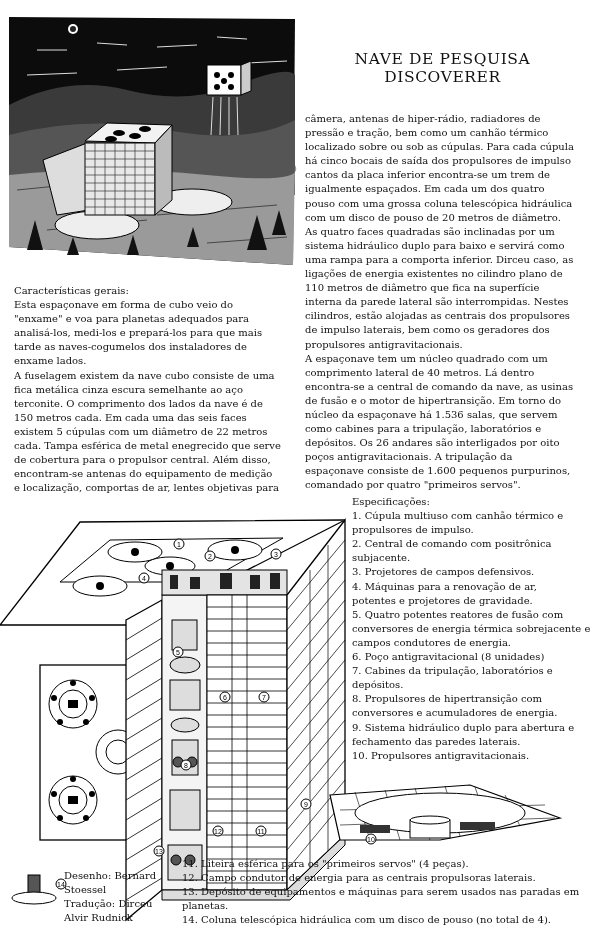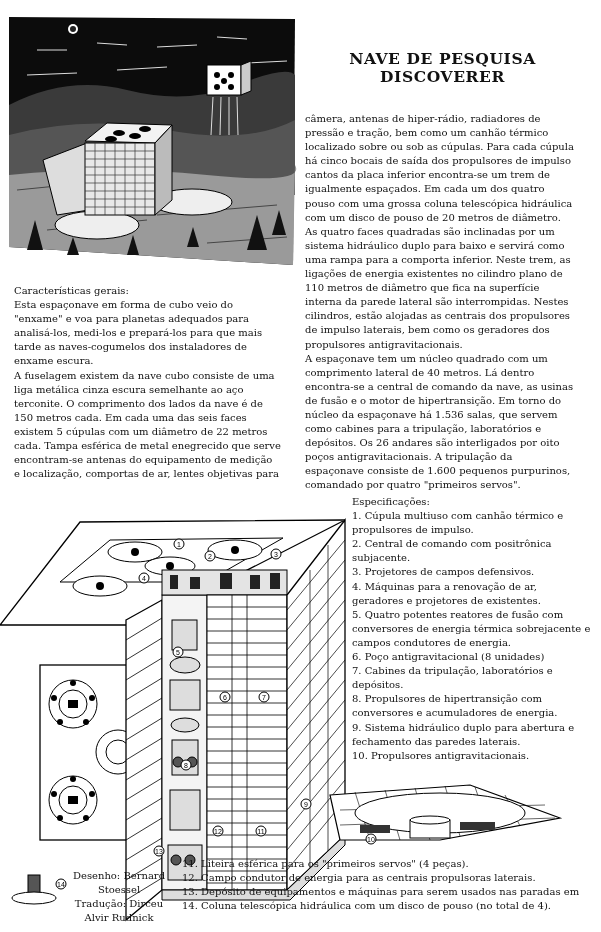--- a/index.html
+++ b/index.html
@@ -1,28 +1,28 @@
 <!DOCTYPE html>
 <html><head>
 <meta charset="utf-8">
 <style>
   html, body { margin:0; padding:0; }
   body { width:601px; height:932px; background:#fff; position:relative; overflow:hidden;
          font-family:"DejaVu Serif","Liberation Serif",serif; color:#111; }
   .abs { position:absolute; }
-  .title { left:320px; top:50px; width:245px; text-align:center; font-weight:bold;
+  .title { left:320px; top:50px; width:245px; text-align:center; font-weight:normal;
            font-size:15.5px; line-height:18px; letter-spacing:0.6px; }
   .txt { font-size:10px; line-height:14.1px; white-space:nowrap; }
   .txt p { margin:0; }
   .bold { font-weight:normal; }
   #col-right { left:305px; top:112px; width:296px; }
   #col-left { left:14px; top:284px; width:290px; }
   #specs { left:352px; top:495px; width:249px; }
   #specs2 { left:182px; top:857px; width:420px; }
-  #credits { left:64px; top:869px; width:110px;text-align:center; }
+  #credits { left:64px; top:869px; width:110px; }
   svg { display:block; }
 </style>
 </head>
 <body>
 
 <div class="abs" style="left:7px; top:15px;">
 <svg width="290" height="252" viewBox="0 0 290 252">
   <polygon points="2,2 288,4 286,250 2,232" fill="#0c0c0c"></polygon>
 
   <circle cx="66" cy="14" r="5" fill="#fff"></circle>
@@ -116,21 +116,21 @@
   <p>câmera, antenas de hiper-rádio, radiadores de</p>
   <p>pressão e tração, bem como um canhão térmico</p>
   <p>localizado sobre ou sob as cúpulas. Para cada cúpula</p>
   <p>há cinco bocais de saída dos propulsores de impulso</p>
   <p>cantos da placa inferior encontra-se um trem de</p>
   <p>igualmente espaçados. Em cada um dos quatro</p>
   <p>pouso com uma grossa coluna telescópica hidráulica</p>
   <p>com um disco de pouso de 20 metros de diâmetro.</p>
   <p>As quatro faces quadradas são inclinadas por um</p>
   <p>sistema hidráulico duplo para baixo e servirá como</p>
-  <p>uma rampa para a comporta inferior. Neste trem, as</p>
+  <p>uma rampa para a comporta inferior. Dirceu caso, as</p>
   <p>ligações de energia existentes no cilindro plano de</p>
   <p>110 metros de diâmetro que fica na superfície</p>
   <p>interna da parede lateral são interrompidas. Nestes</p>
   <p>cilindros, estão alojadas as centrais dos propulsores</p>
   <p>de impulso laterais, bem como os geradores dos</p>
   <p>propulsores antigravitacionais.</p>
   <p>A espaçonave tem um núcleo quadrado com um</p>
   <p>comprimento lateral de 40 metros. Lá dentro</p>
   <p>encontra-se a central de comando da nave, as usinas</p>
   <p>de fusão e o motor de hipertransição. Em torno do</p>
@@ -141,27 +141,28 @@
   <p>espaçonave consiste de 1.600 pequenos purpurinos,</p>
   <p>comandado por quatro "primeiros servos".</p>
 </div>
 
 <div class="abs txt" id="col-left">
   <p class="bold">Características gerais:</p>
   <p>Esta espaçonave em forma de cubo veio do</p>
   <p>"enxame" e voa para planetas adequados para</p>
   <p>analisá-los, medi-los e prepará-los para que mais</p>
   <p>tarde as naves-cogumelos dos instaladores de</p>
-  <p>enxame escura.</p>
+  <p>enxame lados.</p>
   <p>A fuselagem existem da nave cubo consiste de uma</p>
-  <p>liga metálica cinza escura semelhante ao aço</p>
+  <p>fica metálica cinza escura semelhante ao aço</p>
   <p>terconite. O comprimento dos lados da nave é de</p>
   <p>150 metros cada. Em cada uma das seis faces</p>
   <p>existem 5 cúpulas com um diâmetro de 22 metros</p>
   <p>cada. Tampa esférica de metal enegrecido que serve</p>
+  <p>de cobertura para o propulsor central. Além disso,</p>
   <p>encontram-se antenas do equipamento de medição</p>
   <p>e localização, comportas de ar, lentes objetivas para</p>
 </div>
 
 <div class="abs" style="left:0px; top:500px;">
 <svg width="600" height="432" viewBox="0 0 600 432">
 
   <polygon points="80,22 345,20 140,125 0,125" fill="#fff" stroke="#000" stroke-width="1.3"></polygon>
   <polygon points="110,40 283,38 206,82 60,82" fill="#fff" stroke="#000"></polygon>
   <g stroke="#000" fill="#fff">
@@ -383,38 +384,39 @@
 </div>
 
 <div class="abs txt" id="specs">
   <p class="bold">Especificações:</p>
   <p>1. Cúpula multiuso com canhão térmico e</p>
   <p>propulsores de impulso.</p>
   <p>2. Central de comando com positrônica</p>
   <p>subjacente.</p>
   <p>3. Projetores de campos defensivos.</p>
   <p>4. Máquinas para a renovação de ar,</p>
-  <p>geradores e projetores de existentes.</p>
+  <p>potentes e projetores de gravidade.</p>
   <p>5. Quatro potentes reatores de fusão com</p>
   <p>conversores de energia térmica sobrejacente e</p>
   <p>campos condutores de energia.</p>
   <p>6. Poço antigravitacional (8 unidades)</p>
   <p>7. Cabines da tripulação, laboratórios e</p>
   <p>depósitos.</p>
   <p>8. Propulsores de hipertransição com</p>
   <p>conversores e acumuladores de energia.</p>
   <p>9. Sistema hidráulico duplo para abertura e</p>
   <p>fechamento das paredes laterais.</p>
   <p>10. Propulsores antigravitacionais.</p>
 </div>
 
 <div class="abs txt" id="specs2">
   <p>11. Liteira esférica para os "primeiros servos" (4 peças).</p>
   <p>12. Campo condutor de energia para as centrais propulsoras laterais.</p>
   <p>13. Depósito de equipamentos e máquinas para serem usados nas paradas em</p>
+  <p>planetas.</p>
   <p>14. Coluna telescópica hidráulica com um disco de pouso (no total de 4).</p>
 </div>
 
 <div class="abs txt" id="credits">
   <p><span class="bold">Desenho:</span> <span>Bernard</span></p>
   <p>Stoessel</p>
   <p><span class="bold">Tradução:</span> <span>Dirceu</span></p>
   <p>Alvir Rudnick</p>
 </div>
 

